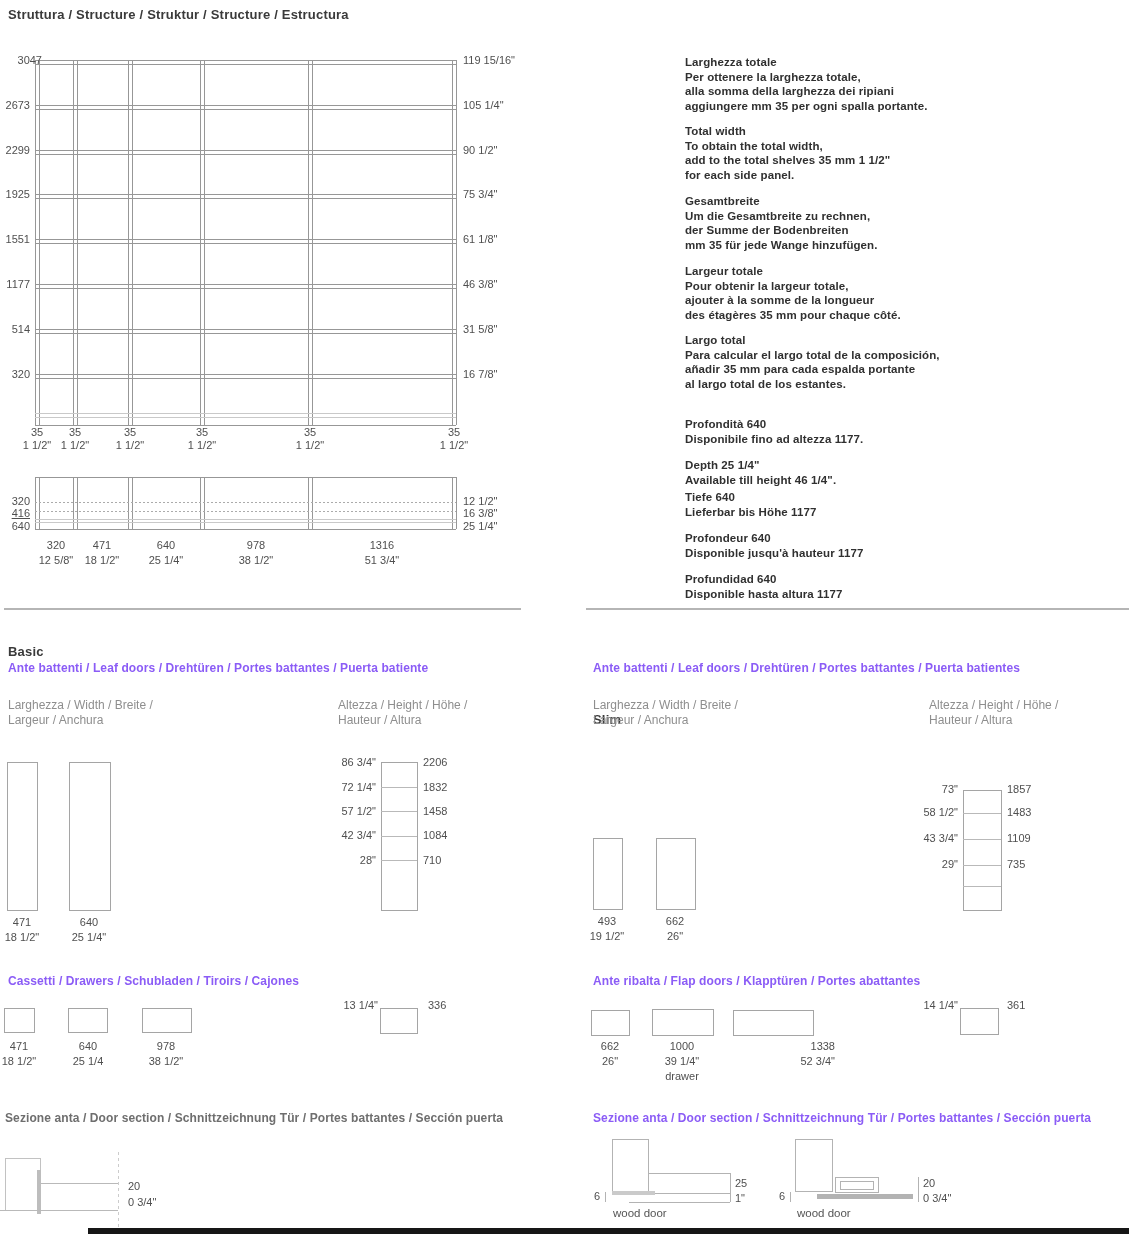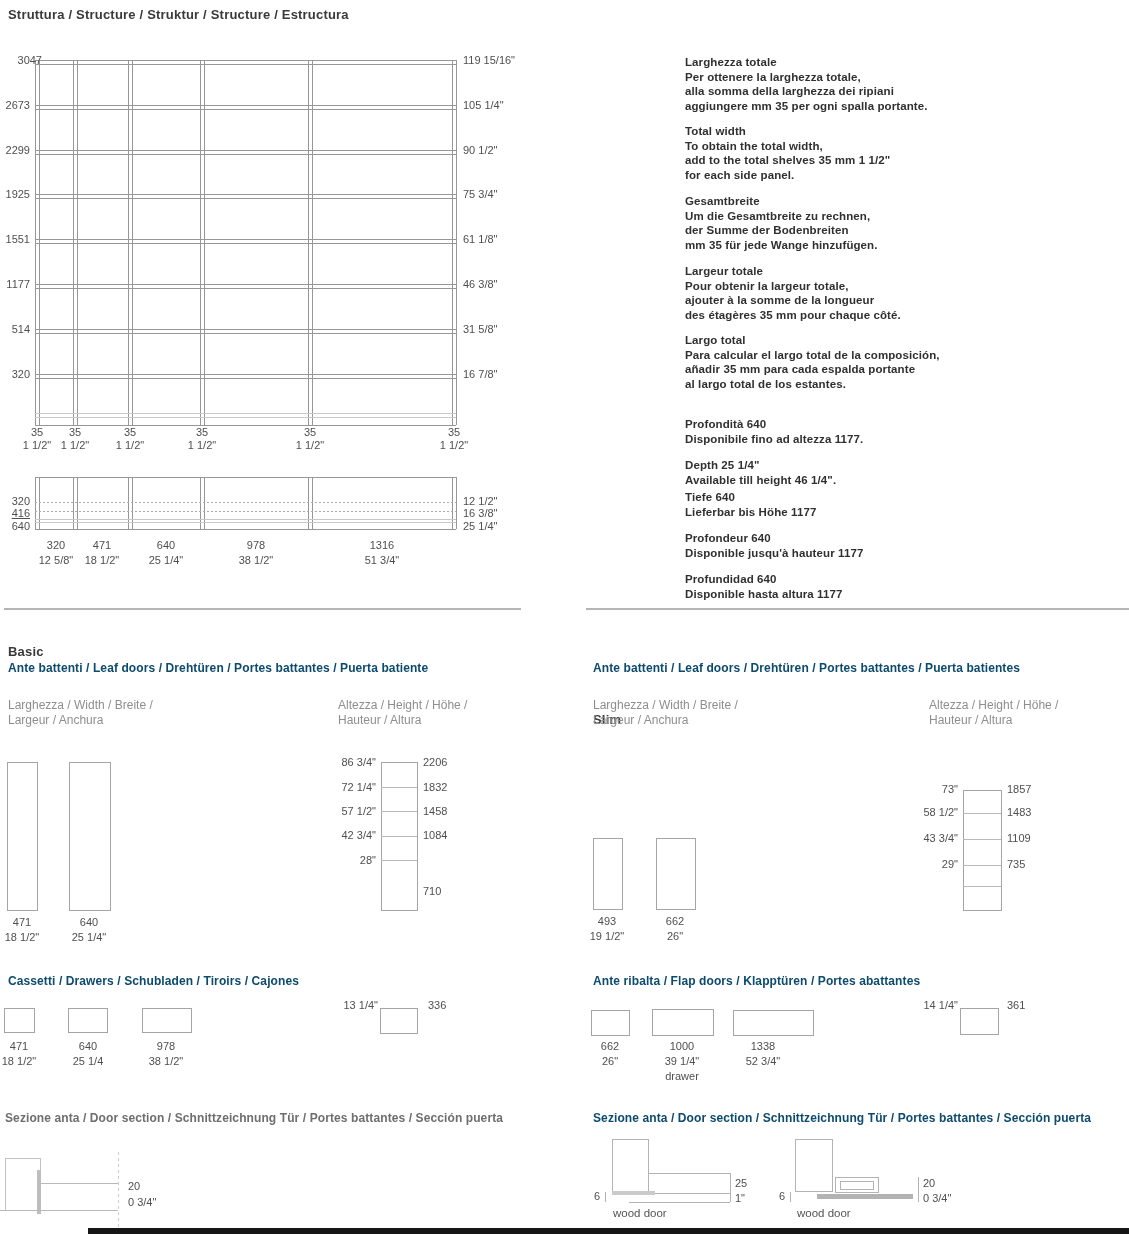--- a/index.html
+++ b/index.html
@@ -15,21 +15,21 @@
   }
   .lbl.r { text-align:right; }
   .lbl.c { text-align:center; }
   .lbl.lh15 { line-height:15px; }
   .note {
     position:absolute; left:685px; width:380px; font-size:11.5px;
     line-height:14.6px; font-weight:bold; color:#303030;
     white-space:pre-line; letter-spacing:0.1px; z-index:2;
   }
   .h1 { position:absolute; font-size:13px; font-weight:bold; color:#3a3a3a; letter-spacing:0.2px; z-index:2; }
-  .h2 { position:absolute; font-size:12px; font-weight:bold; color:#0c4a6e; letter-spacing:0.1px; z-index:2; }
+  .h2 { position:absolute; font-size:12px; font-weight:bold; color:#8b5cf6; letter-spacing:0.1px; z-index:2; }
   .h2.gray { color:#6e6e6e; }
   .glabel { position:absolute; font-size:12px; line-height:14.5px; color:#8e8e8e; white-space:pre-line; z-index:2; }
   .divider { position:absolute; height:2px; background:#b5b5b5; z-index:1; }
   .caption { position:absolute; font-size:11.5px; color:#555555; z-index:2; }
   .blackbar { position:absolute; background:#161616; z-index:2; }
 </style>
 </head>
 <body>
 
 <svg class="draw" width="1129" height="1234" viewBox="0 0 1129 1234" shape-rendering="crispEdges">
@@ -255,21 +255,21 @@
 
 <div class="lbl r" style="left:316px;width:60px;top:756px;">86 3/4"</div>
 <div class="lbl r" style="left:316px;width:60px;top:781px;">72 1/4"</div>
 <div class="lbl r" style="left:316px;width:60px;top:805px;">57 1/2"</div>
 <div class="lbl r" style="left:316px;width:60px;top:829px;">42 3/4"</div>
 <div class="lbl r" style="left:316px;width:60px;top:854px;">28"</div>
 <div class="lbl" style="left:423px;top:756px;">2206</div>
 <div class="lbl" style="left:423px;top:781px;">1832</div>
 <div class="lbl" style="left:423px;top:805px;">1458</div>
 <div class="lbl" style="left:423px;top:829px;">1084</div>
-<div class="lbl" style="left:423px;top:885px;">710</div>
+<div class="lbl" style="left:423px;top:854px;">710</div>
 
 <div class="h2" style="left:8px;top:974px;">Cassetti / Drawers / Schubladen / Tiroirs / Cajones</div>
 <div class="lbl c lh15" style="left:-11px;width:60px;top:1039px;">471
 18 1/2"</div>
 <div class="lbl c lh15" style="left:58px;width:60px;top:1039px;">640
 25 1/4</div>
 <div class="lbl c lh15" style="left:136px;width:60px;top:1039px;">978
 38 1/2"</div>
 <div class="lbl r" style="left:318px;width:60px;top:999px;">13 1/4"</div>
 <div class="lbl" style="left:428px;top:999px;">336</div>
@@ -294,21 +294,21 @@
 <div class="lbl" style="left:1007px;top:806px;">1483</div>
 <div class="lbl" style="left:1007px;top:832px;">1109</div>
 <div class="lbl" style="left:1007px;top:858px;">735</div>
 
 <div class="h2" style="left:593px;top:974px;">Ante ribalta / Flap doors / Klapptüren / Portes abattantes</div>
 <div class="lbl c lh15" style="left:580px;width:60px;top:1039px;">662
 26"</div>
 <div class="lbl c lh15" style="left:650px;width:64px;top:1039px;">1000
 39 1/4"
 drawer</div>
-<div class="lbl c lh15" style="left:731px;width:64px;top:1039px;">1338
+<div class="lbl c lh15" style="left:771px;width:64px;top:1039px;text-align:right;">1338
 52 3/4"</div>
 <div class="lbl r" style="left:898px;width:60px;top:999px;">14 1/4"</div>
 <div class="lbl" style="left:1007px;top:999px;">361</div>
 
 <div class="h2 gray" style="left:5px;top:1111px;">Sezione anta / Door section / Schnittzeichnung Tür / Portes battantes / Sección puerta</div>
 <div class="h2" style="left:593px;top:1111px;">Sezione anta / Door section / Schnittzeichnung Tür / Portes battantes / Sección puerta</div>
 
 <div class="lbl lh15" style="left:128px;top:1178px;line-height:16px;">20
 0 3/4"</div>
 

